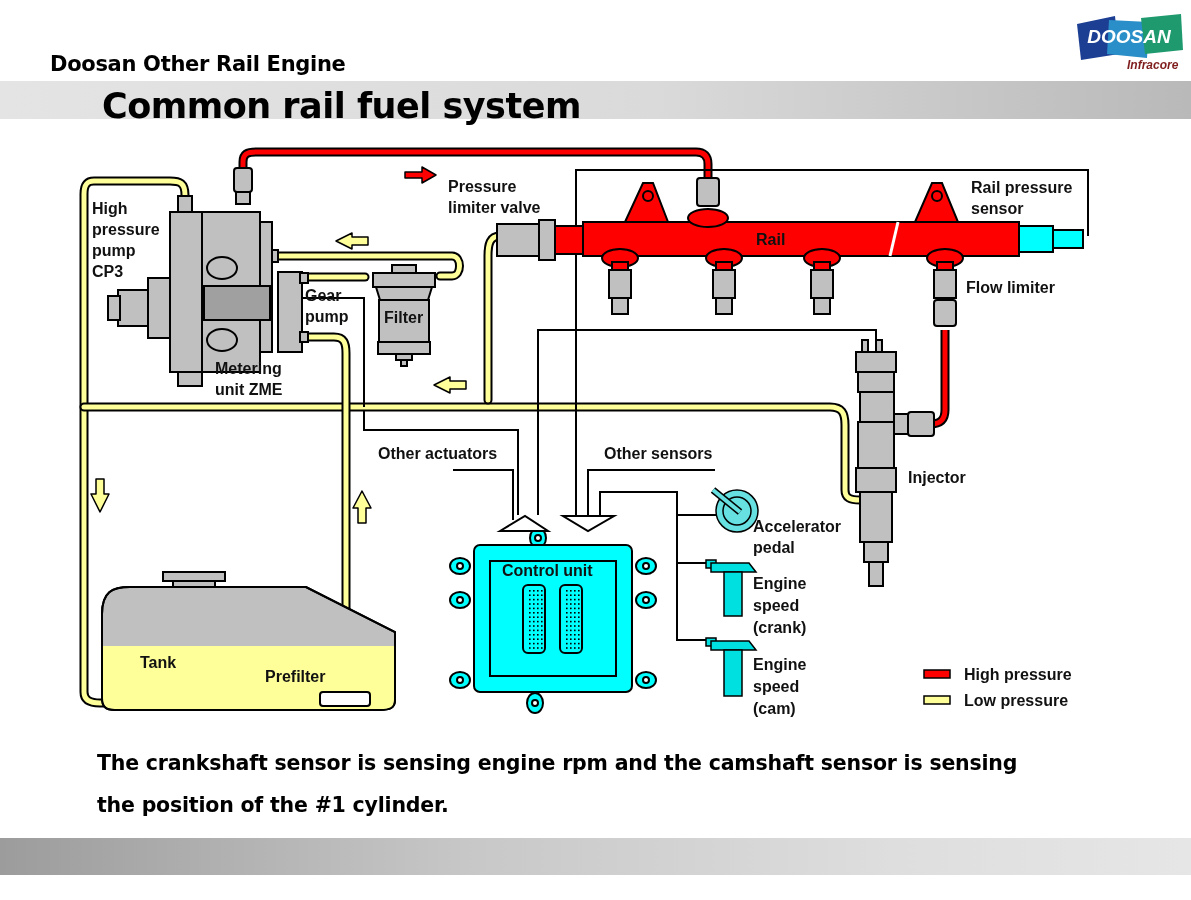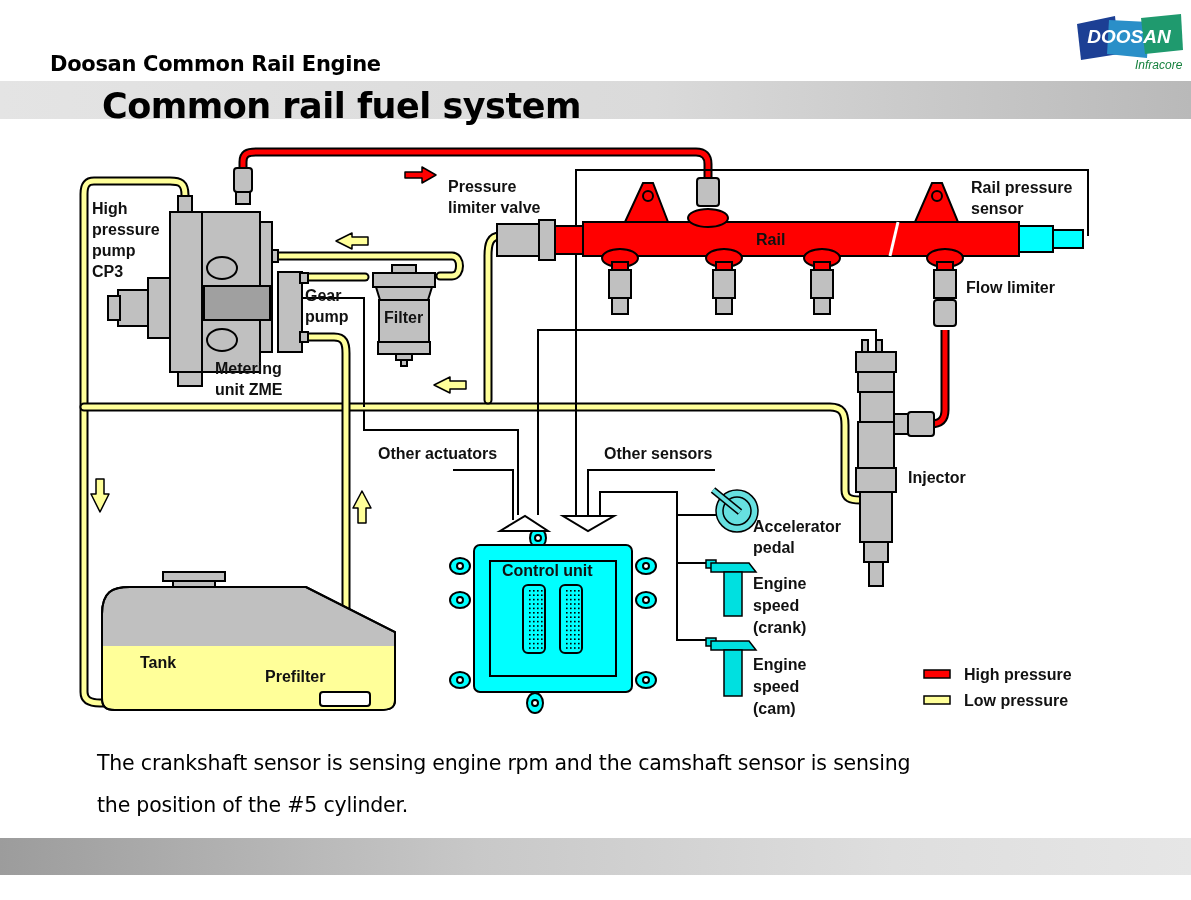--- a/index.html
+++ b/index.html
@@ -5,34 +5,34 @@
   html, body { margin:0; padding:0; background:#ffffff; }
   body { width:1191px; height:900px; position:relative; overflow:hidden;
          font-family:"Liberation Sans", sans-serif; }
   .header-sub { position:absolute; left:50px; top:52px; font-size:21px; font-weight:bold;
                 font-family:"DejaVu Sans", sans-serif; color:#000; letter-spacing:-0.3px; }
   .title-band { position:absolute; left:0; top:81px; width:1191px; height:38px;
                 background:linear-gradient(90deg,#e4e4e4 0%,#dadada 55%,#b9b9b9 100%); }
   .title { position:absolute; left:102px; top:86px; font-size:35px; font-weight:bold;
            font-family:"DejaVu Sans", sans-serif; color:#000; letter-spacing:-0.5px; }
   .logo { position:absolute; left:1075px; top:10px; width:110px; height:64px; }
-  .logo-infracore { position:absolute; left:1127px; top:58px; font-size:12px; font-weight:normal;
-                    font-style:italic; color:#15803d;margin-left:8px; }
-  .caption { position:absolute; left:97px; font-size:20.5px; font-weight:normal;
+  .logo-infracore { position:absolute; left:1127px; top:58px; font-size:12px; font-weight:bold;
+                    font-style:italic; color:#7f1d1d; }
+  .caption { position:absolute; left:97px; font-size:20.5px; font-weight:bold;
              font-family:"DejaVu Sans", sans-serif; color:#000; letter-spacing:-0.2px; }
   .footer-band { position:absolute; left:0; top:838px; width:1191px; height:37px;
                  background:linear-gradient(90deg,#9c9c9c 0%,#c8c8c8 40%,#dedede 75%,#e6e6e6 100%); }
   svg#diagram { position:absolute; left:0; top:0; }
   .lbl { font-family:"Liberation Sans", sans-serif; font-size:16px; font-weight:bold; fill:#111; }
 </style>
 </head>
 <body>
 
 <div class="title-band"></div>
-<div class="header-sub">Doosan Common Rail Engine</div>
+<div class="header-sub">Doosan Other Rail Engine</div>
 <div class="title">Common rail fuel system</div>
 
 <svg class="logo" viewBox="0 0 110 64">
   <polygon points="2,14 40,6 44,44 6,50" fill="#1c3f94"></polygon>
   <polygon points="34,10 74,12 72,48 32,44" fill="#2a8fc8"></polygon>
   <polygon points="66,8 106,4 108,40 70,44" fill="#1f9a6e"></polygon>
   <text x="54" y="33" text-anchor="middle" font-family="Liberation Sans, sans-serif" font-weight="bold" font-style="italic" font-size="19" fill="#fff">DOOSAN</text>
 </svg>
 <div class="logo-infracore">Infracore</div>
 
@@ -393,14 +393,14 @@
     <text class="lbl" x="753" y="633">(crank)</text>
     <text class="lbl" x="753" y="670">Engine</text>
     <text class="lbl" x="753" y="692">speed</text>
     <text class="lbl" x="753" y="714">(cam)</text>
     <text class="lbl" x="140" y="668">Tank</text>
     <text class="lbl" x="265" y="682">Prefilter</text>
   </g>
 </svg>
 
 <div class="caption" style="top:751px">The crankshaft sensor is sensing engine rpm and the camshaft sensor is sensing</div>
-<div class="caption" style="top:793px">the position of the #5 cylinder.</div>
+<div class="caption" style="top:793px">the position of the #1 cylinder.</div>
 <div class="footer-band"></div>
 
 </body></html>

